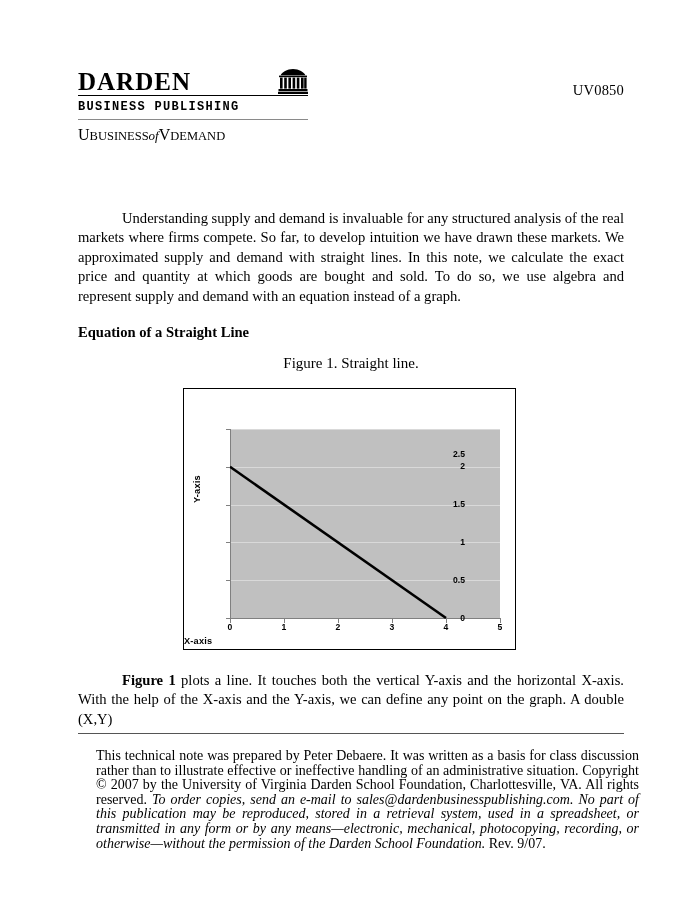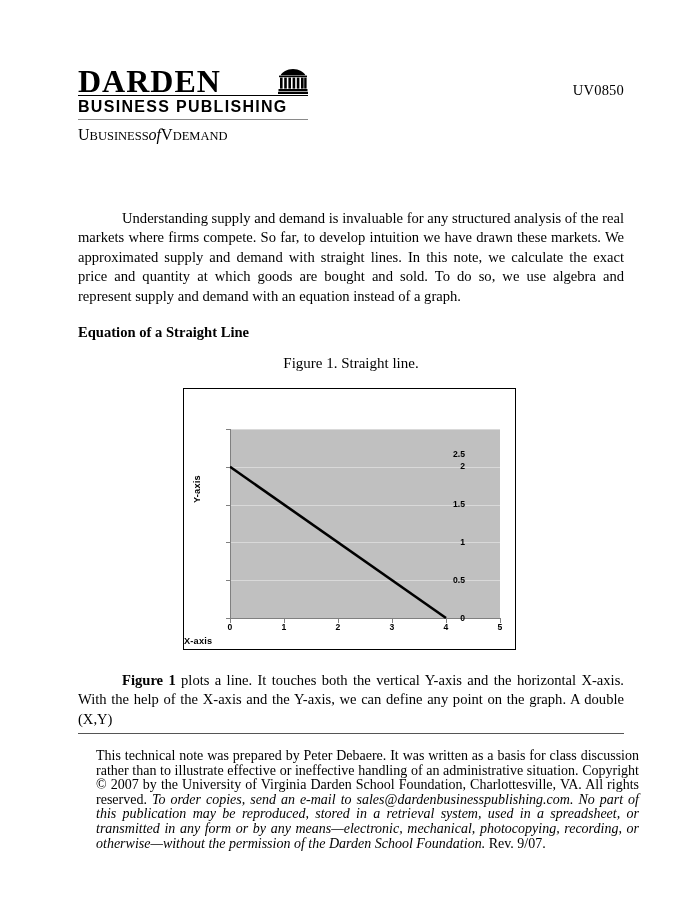--- a/index.html
+++ b/index.html
@@ -39,41 +39,41 @@
   }
   .logo-top {
     display: flex;
     align-items: flex-end;
     justify-content: space-between;
     height: 26px;
   }
   .logo-darden {
     font-family: "Liberation Serif", "DejaVu Serif", serif;
     font-weight: bold;
-    font-size: 32px;
+    font-size: 25px;
     letter-spacing: 1.0px;
     line-height: 25px;
   }
   .rotunda {
     position: relative;
     width: 30px;
     height: 25px;
     margin-left: 4px;
   }
   .rotunda svg { display: block; }
   .logo-rule {
     width: 100%;
     height: 1px;
     background: #000;
     margin-top: 1px;
   }
   .logo-bp {
-    font-family: Liberation Sans, sans-serif;
-    font-weight: bold;
-    font-size: 16px;
+    font-family: Liberation Mono, monospace;
+    font-weight: bold;
+    font-size: 12px;
     letter-spacing: 1.3px;
     line-height: 18px;
     margin-top: 2px;
   }
   .logo-rule2 {
     width: 100%;
     height: 1px;
     background: #8a8a8a;
     margin-top: 3px;
   }
@@ -85,21 +85,21 @@
     white-space: nowrap;
   }
   .logo-uva .sc {
     font-size: 16px;
   }
   .logo-uva .small {
     font-size: 12.5px;
   }
   .logo-uva .ital {
     font-style: italic;
-    font-size: 16px;
+    font-size: 13px;
   }
   .doc-id {
     position: absolute;
     right: 0;
     top: 14px;
     font-size: 14.5px;
     letter-spacing: 0.2px;
   }
 
   

